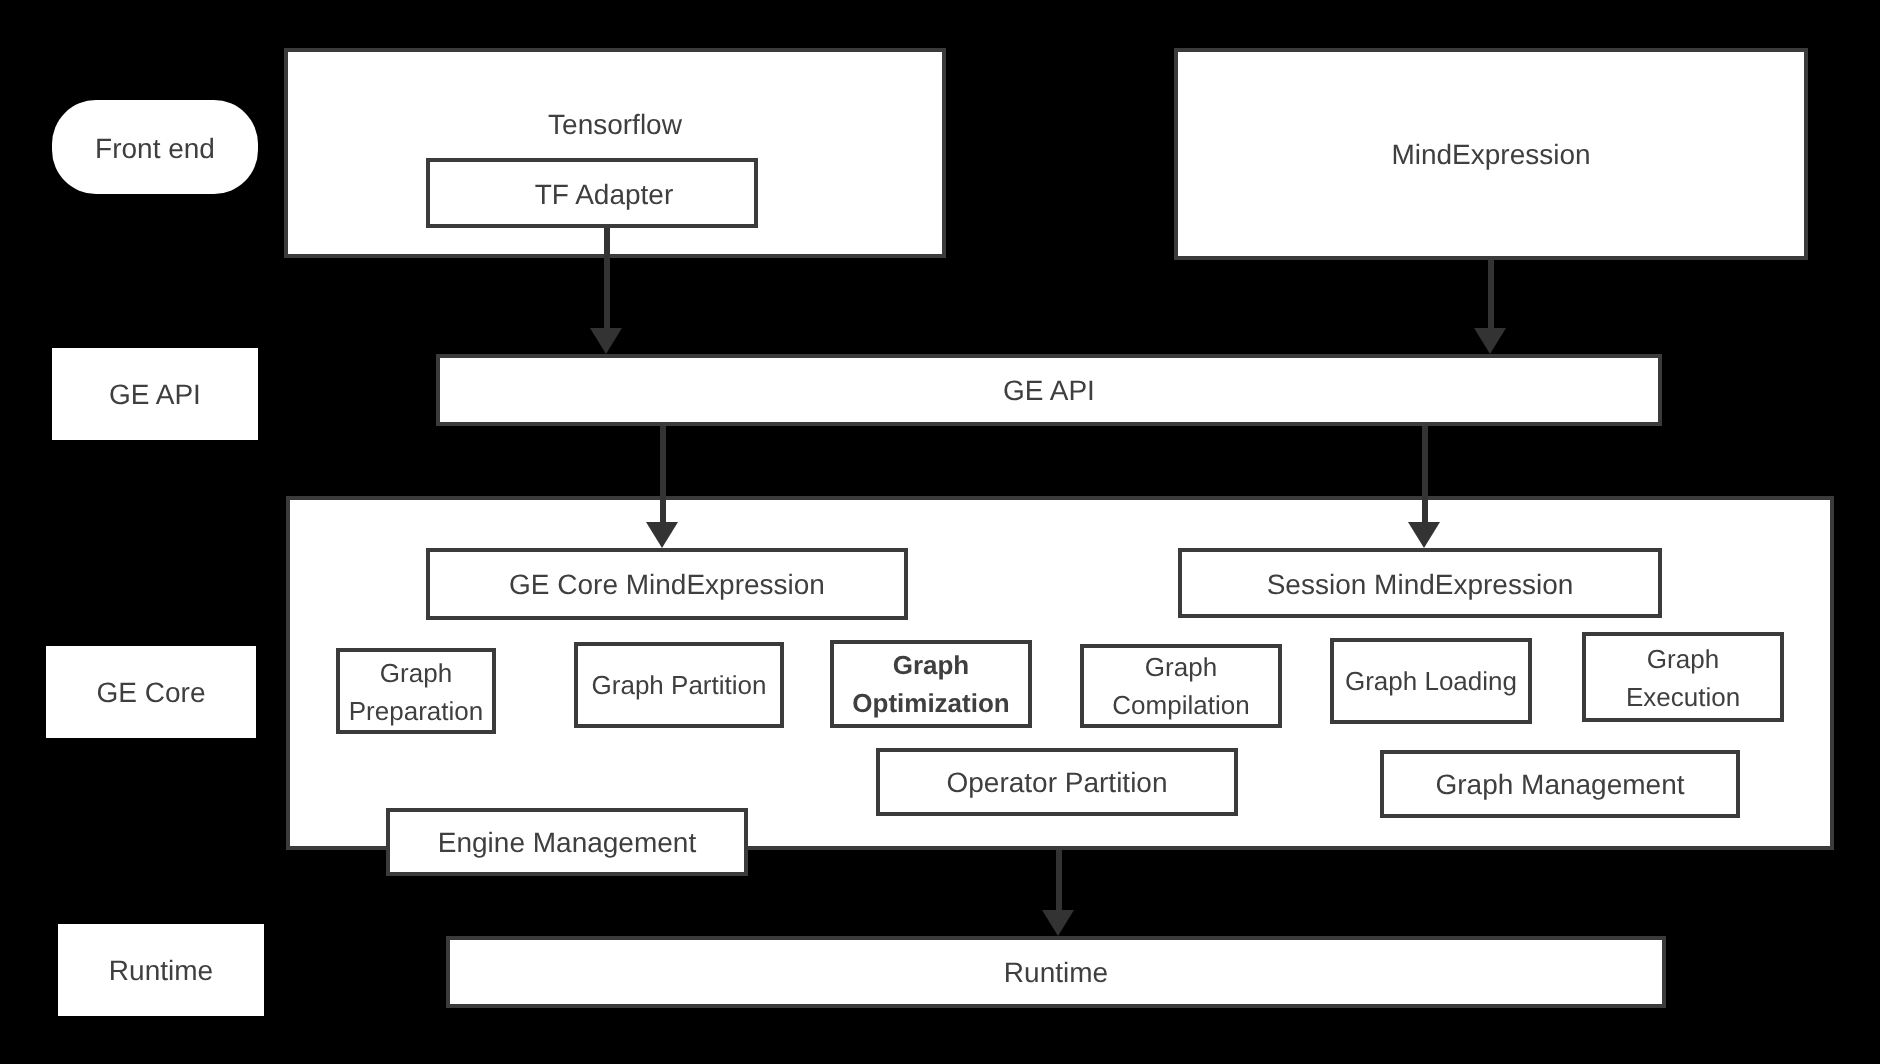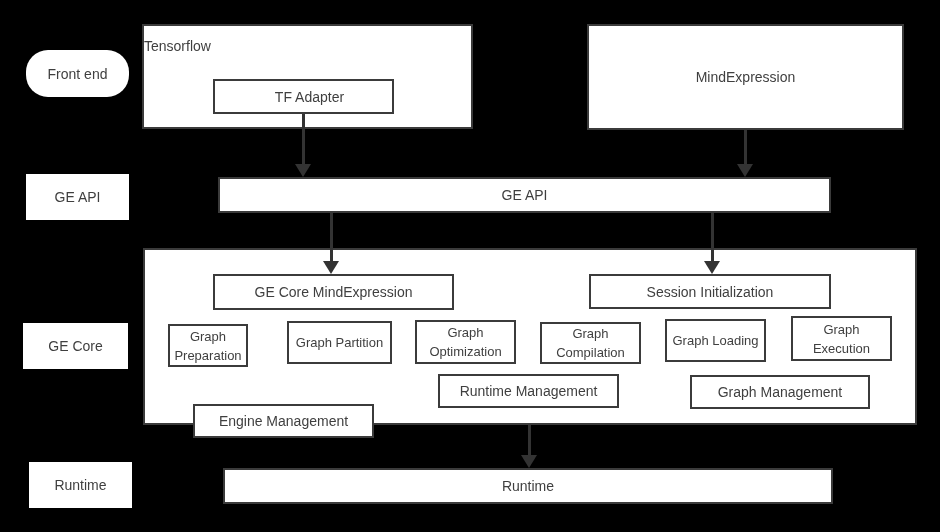--- a/index.html
+++ b/index.html
@@ -34,22 +34,22 @@
     align-items: center;
     justify-content: center;
     text-align: center;
     font-size: 14px;
   }
   .box.block {
     display: block;
   }
   .tf-title {
     display: block;
-    text-align: left;
-    padding-top: 12px;
+    text-align: center;
+    padding-top: 28px;
     font-size: 14px;
   }
   .stage {
     font-size: 13px;
     line-height: 19px;
     padding: 0 4px;
   }
   .arrow {
     position: absolute;
     width: 16px;
@@ -78,48 +78,48 @@
   <div class="side-label" style="left:26px; top:50px; width:103px; height:47px;border-radius:22px;">Front end</div>
 
   <div class="side-label" style="left:26px; top:174px; width:103px; height:46px;">GE API</div>
 
   <div class="side-label" style="left:23px; top:323px; width:105px; height:46px;">GE Core</div>
 
   <div class="side-label" style="left:29px; top:462px; width:103px; height:46px;">Runtime</div>
 
   <div class="box block" style="left:142px; top:24px; width:331px; height:105px;">
     <span class="tf-title">Tensorflow</span>
-    <div class="box" style="left:69px; top:53px; width:181px; height:35px;padding-left:12px;">TF Adapter</div>
+    <div class="box" style="left:69px; top:53px; width:166px; height:35px;padding-left:12px;">TF Adapter</div>
   </div>
 
   <div class="box" style="left:587px; top:24px; width:317px; height:106px;">MindExpression</div>
 
   <div class="box" style="left:218px; top:177px; width:613px; height:36px;">GE API</div>
 
   <div class="box block" style="left:143px; top:248px; width:774px; height:177px;">
 
     <div class="box" style="left:68px; top:24px; width:241px; height:36px;">GE Core MindExpression</div>
 
-    <div class="box" style="left:444px; top:24px; width:242px; height:35px;">Session Initialization</div>
+    <div class="box" style="left:444px; top:24px; width:242px; height:35px;">Session MindExpression</div>
 
     <div class="box stage" style="left:23px; top:74px; width:80px; height:43px;">Graph Preparation</div>
 
     <div class="box stage" style="left:142px; top:71px; width:105px; height:43px;">Graph Partition</div>
 
-    <div class="box stage" style="left:270px; top:70px; width:101px; height:44px;">Graph Optimization</div>
+    <div class="box stage" style="left:270px; top:70px; width:101px; height:44px;font-weight:bold;">Graph Optimization</div>
 
     <div class="box stage" style="left:395px; top:72px; width:101px; height:42px;">Graph Compilation</div>
 
     <div class="box stage" style="left:520px; top:69px; width:101px; height:43px;">Graph Loading</div>
 
     <div class="box stage" style="left:646px; top:66px; width:101px; height:45px;">Graph Execution</div>
 
     <div class="box" style="left:48px; top:125px; width:181px; height:34px;margin-top:29px;">Engine Management</div>
 
-    <div class="box" style="left:293px; top:124px; width:181px; height:34px;">Runtime Management</div>
+    <div class="box" style="left:293px; top:124px; width:181px; height:34px;">Operator Partition</div>
 
     <div class="box" style="left:545px; top:125px; width:180px; height:34px;">Graph Management</div>
   </div>
 
   <div class="box" style="left:223px; top:468px; width:610px; height:36px;">Runtime</div>
 
   <div class="arrow" style="left:295px; top:114px; height:63px;">
     <div class="arrow-stem"></div>
     <div class="arrow-head"></div>
   </div>

